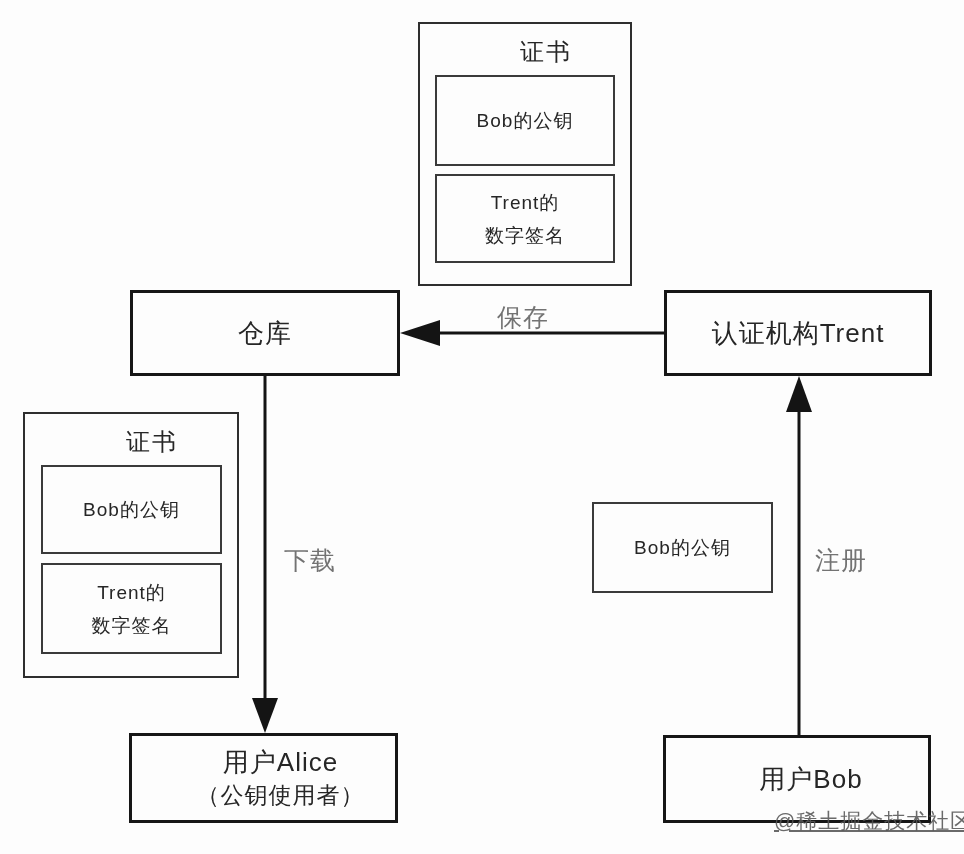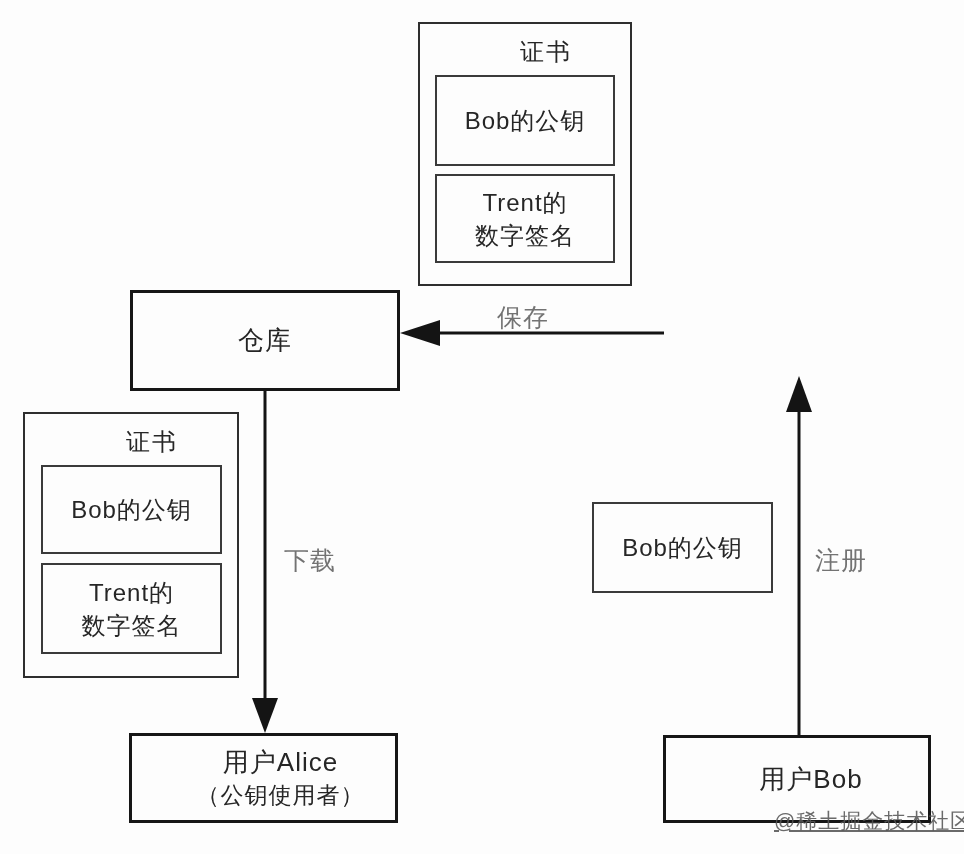--- a/index.html
+++ b/index.html
@@ -20,21 +20,21 @@
     box-sizing: border-box;
     background: #fdfdfd;
     display: flex;
     align-items: center;
     justify-content: center;
     flex-direction: column;
     text-align: center;
   }
   .bold-box   { border: 3px solid #161616; font-size: 26px; letter-spacing: 1px; }
   .thin-box   { border: 2px solid #2e2e2e; }
-  .inner-box  { border: 2px solid #3a3a3a; font-size: 24px; letter-spacing: 1px; line-height: 33px; }
+  .inner-box  { border: 2px solid #3a3a3a; font-size: 19px; letter-spacing: 1px; line-height: 33px; }
   .cert-title {
     position: absolute;
     top: 12px; left: 0; right: 0;
     text-align: center;
     font-size: 24px;
     letter-spacing: 2px;
     padding-left: 42px;
   }
   .node-label   { font-size: 26px; line-height: 34px; }
   .node-sublabel{ font-size: 23px; line-height: 33px; letter-spacing: 1px; }
@@ -88,24 +88,27 @@
     <div class="cert-title">证书</div>
     <div class="box inner-box" style="left:15px; top:51px; width:180px; height:91px;">
       <span>Bob的公钥</span>
     </div>
     <div class="box inner-box" style="left:15px; top:150px; width:180px; height:89px;">
       <span>Trent的</span>
       <span>数字签名</span>
     </div>
   </div>
 
-  <div class="box bold-box" style="left:130px; top:290px; width:270px; height:101px;">
+  <div class="box bold-box" style="left:130px; top:290px; width:270px; height:86px;">
     <span>仓库</span>
   </div>
 
+  <div class="box bold-box" style="left:664px; top:290px; width:268px; height:86px;">
+    <span>认证机构Trent</span>
+  </div>
 
   <div class="box thin-box" style="left:23px; top:412px; width:216px; height:266px;">
     <div class="cert-title">证书</div>
     <div class="box inner-box" style="left:16px; top:51px; width:181px; height:89px;">
       <span>Bob的公钥</span>
     </div>
     <div class="box inner-box" style="left:16px; top:149px; width:181px; height:91px;">
       <span>Trent的</span>
       <span>数字签名</span>
     </div>

